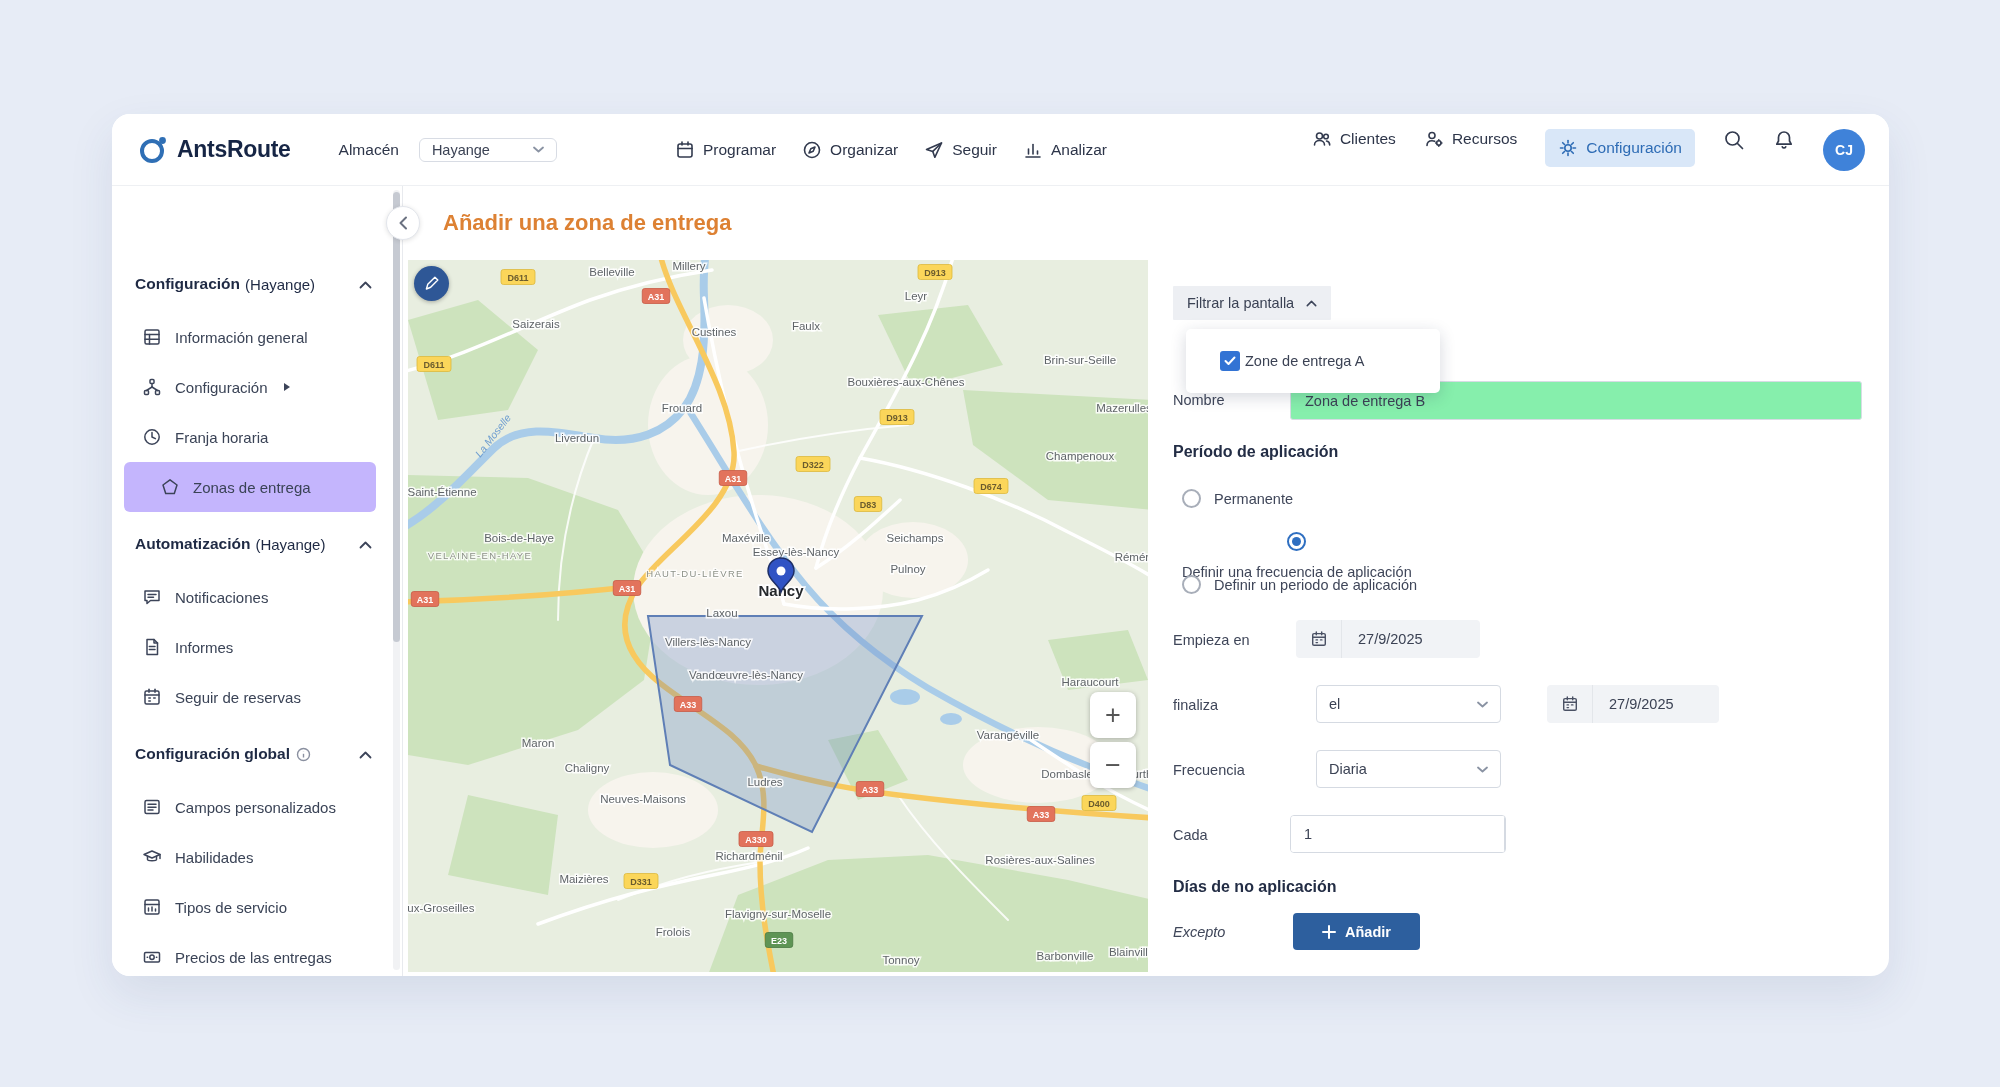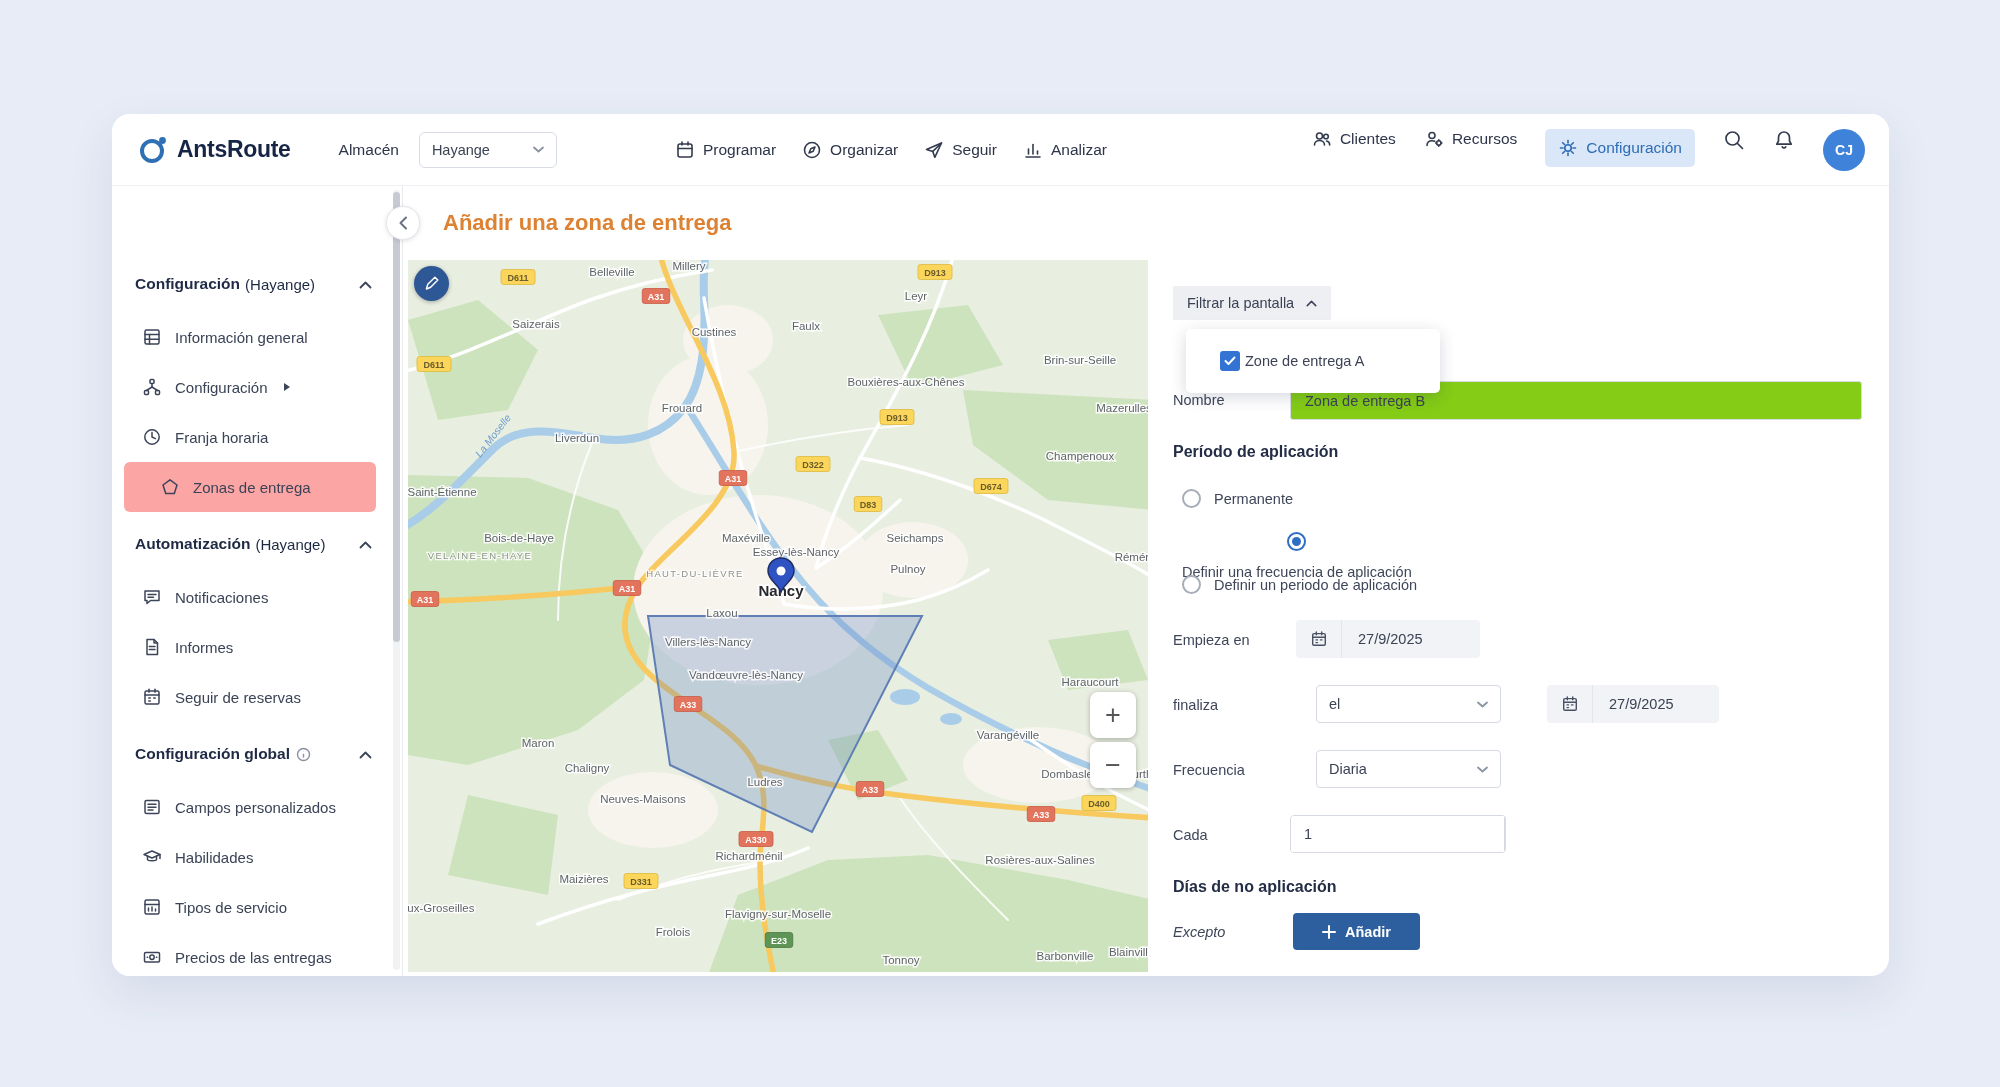--- a/index.html
+++ b/index.html
@@ -15,21 +15,21 @@
   }
   
   .navbar {
     height:72px; display:flex; align-items:center; padding:0 24px 0 26px;
     border-bottom:1px solid #eef0f3; background:#fff; position:relative; z-index:5;
   }
   .brand { display:flex; align-items:center; gap:9px; }
   .brand-text { font-size:23px; font-weight:800; color:#162545; letter-spacing:-0.3px; }
   .ware-label { margin-left:48px; font-size:15.5px; color:#2d3549; }
   .ware-select {
-    margin-left:20px; width:138px; height:36px; border:1px solid #d8dce4; border-radius:6px;
+    margin-left:20px; width:138px; height:24px; border:1px solid #d8dce4; border-radius:6px;
     display:flex; align-items:center; justify-content:space-between; padding:0 12px;
     font-size:14.5px; color:#3b4254; background:#fff; cursor:pointer;
   }
   .nav-group { display:flex; align-items:center; gap:26px; margin-left:118px; }
   .nav-item { display:flex; align-items:center; gap:8px; font-size:15.5px; font-weight:500; color:#2d3549; cursor:pointer; }
   .nav-right { display:flex; align-items:flex-start; gap:28px; margin-left:auto; }
   .nav-item.active {
     background:#d9e7f8; color:#2e6cb5; padding:9px 13px; border-radius:5px;
   }
   .nav-item.active svg { stroke:#2e6cb5; }
@@ -52,21 +52,21 @@
   }
   .side-header + .side-header, .side-item + .side-header { margin-top:12px; }
   .side-title { font-size:15.5px; font-weight:700; color:#1f2a44; }
   .side-suffix { font-size:15px; color:#1f2a44; margin-left:5px; font-weight:400; }
   .side-chevron { position:absolute; right:30px; top:50%; transform:translateY(-50%); }
   .chev-up { width:13px; height:8px; stroke:#3c4459; fill:none; stroke-width:1.8; stroke-linecap:round; stroke-linejoin:round; }
   .side-item {
     height:50px; display:flex; align-items:center; gap:13px; padding-left:18px;
     margin:0 26px 0 12px; border-radius:6px; font-size:15px; color:#3a4356; cursor:pointer;
   }
-  .side-item.active { background:#fca5a5;padding-left:36px; }
+  .side-item.active { background:#c4b5fd;padding-left:36px; }
   .sicon { width:20px; height:20px; stroke:#3c4459; fill:none; stroke-width:1.5; stroke-linecap:round; stroke-linejoin:round; flex:none; }
   .submenu-arrow { width:8px; height:10px; fill:#3c4459; margin-left:2px; }
   .info-ico { width:15px; height:15px; stroke:#8a90a0; fill:none; stroke-width:1.4; margin-left:6px; }
   .side-scrollbar { position:absolute; right:2px; top:4px; width:7px; height:780px; background:#f1f2f4; border-radius:4px; }
   .side-scroll-thumb { position:absolute; left:0; top:2px; width:7px; height:450px; background:#c6cad2; border-radius:4px; cursor:grab; }
   
   .main { flex:1; position:relative; overflow:visible; }
   .main-header { height:74px; position:relative; display:flex; align-items:center; padding-left:40px; }
   .back-chip {
     position:absolute; left:-17px; top:20px; width:34px; height:34px; border-radius:50%;
@@ -114,21 +114,21 @@
     padding-left:34px; gap:5px;
   }
   .checkbox {
     width:20px; height:20px; border-radius:3px; background:#3273d4;
     display:flex; align-items:center; justify-content:center; cursor:pointer; flex:none;
   }
   .dd-option-label { font-size:14.5px; color:#3b4254; }
   .text-input {
     position:absolute; left:142px; top:121px; width:572px; height:39px;
     border:1px solid #d7dce4; border-radius:3px; font-size:14.5px; color:#3b4254;
-    padding:0 14px; outline:none; background:#84cc16; font-family:"Liberation Sans",sans-serif; z-index:1;
+    padding:0 14px; outline:none; background:#86efac; font-family:"Liberation Sans",sans-serif; z-index:1;
   }
   .radio-row { position:absolute; left:34px; display:flex; align-items:center; gap:13px; cursor:pointer; }
   .radio { width:19px; height:19px; border:2px solid #a8aeb9; border-radius:50%; position:relative; flex:none; }
   .radio.sel { border-color:#2f6fc1; }
   .radio.sel::after { content:""; position:absolute; inset:3px; background:#2f6fc1; border-radius:50%; }
   .radio-label { font-size:14.5px; color:#3f4659; }
   .date-group { position:absolute; display:flex; align-items:stretch; height:38px; background:#f1f3f6; border-radius:4px; overflow:hidden; }
   .date-ico { width:46px; display:flex; align-items:center; justify-content:center; border-right:1px solid #e3e6ea; cursor:pointer; }
   .date-text { display:flex; align-items:center; padding:0 16px; font-size:14.5px; color:#3b4254; }
   .select-box {

